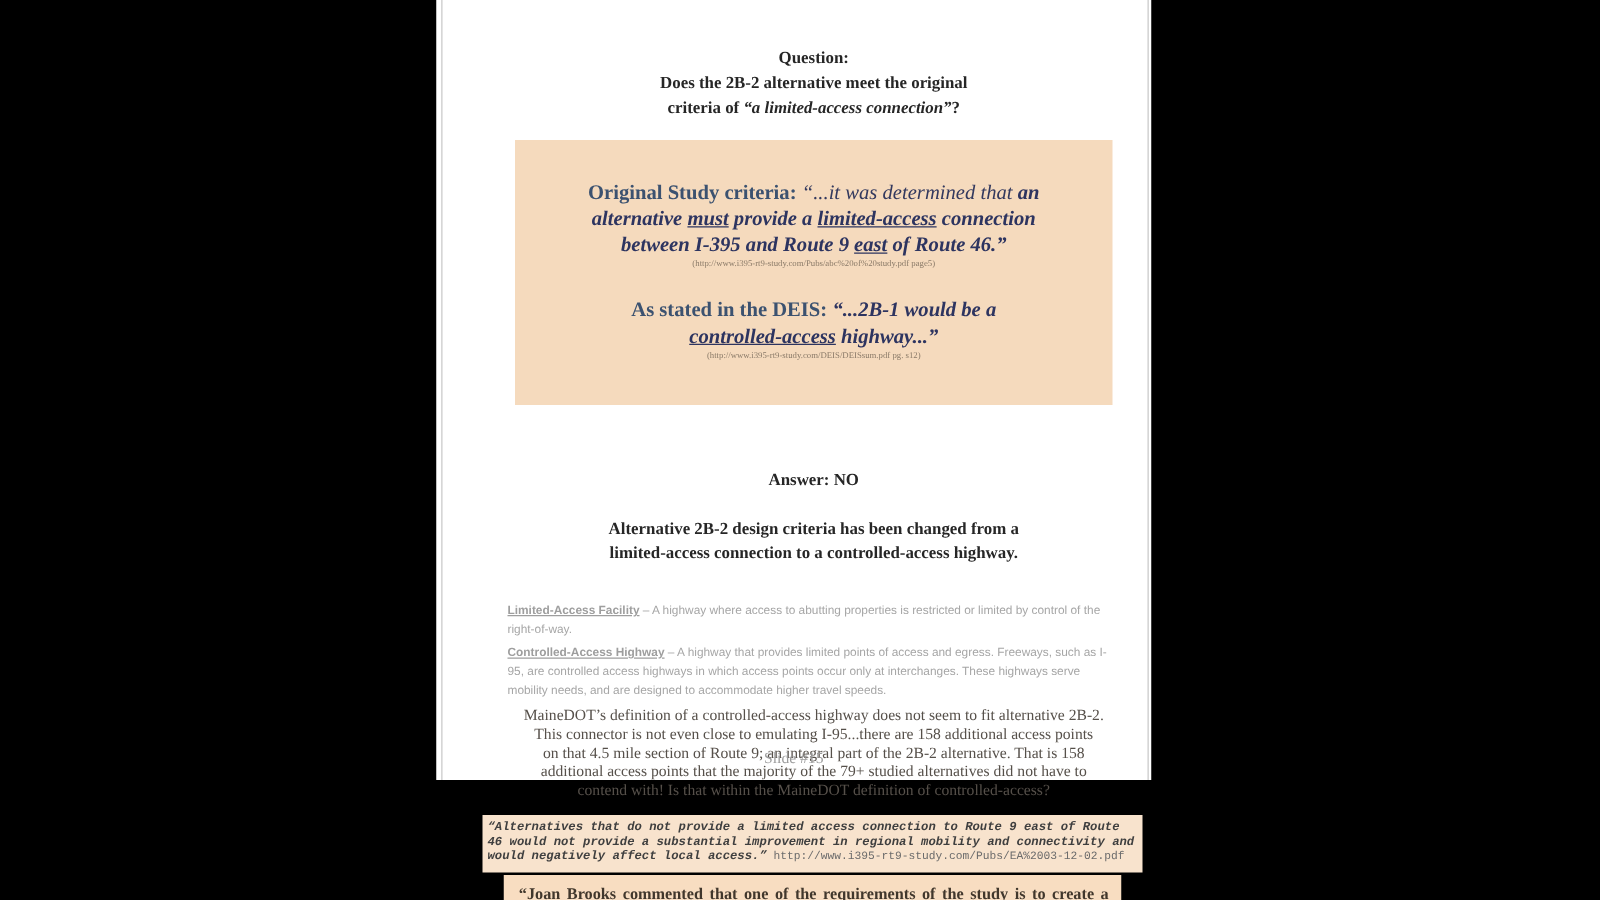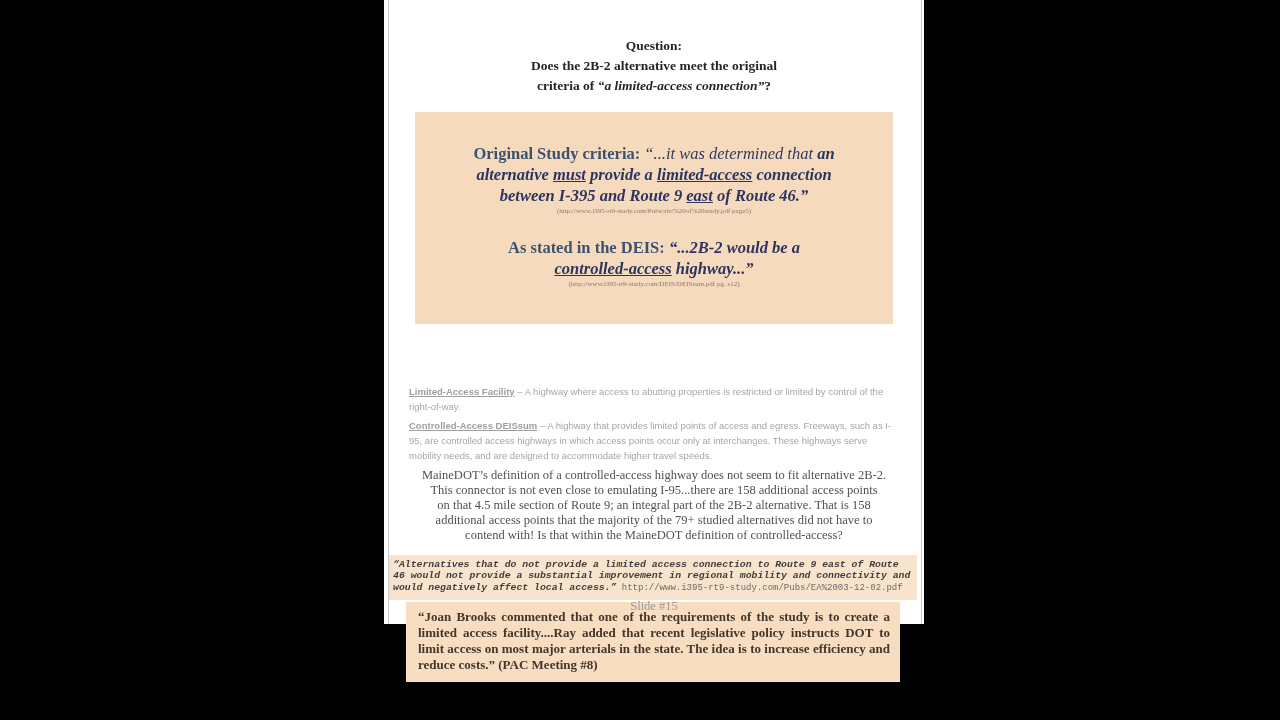--- a/index.html
+++ b/index.html
@@ -5,23 +5,24 @@
   html,body{margin:0;padding:0;}
   body{
     width:1280px;height:720px;
     background:#000;
     position:relative;
     overflow:hidden;
     font-family:"Liberation Serif", serif;
   }
   .slide{
     position:absolute;
-    left:384px; top:0;
+    left:349px; top:0;
     width:540px; height:624px;
     background:#fff;
+    padding-left:32px;
   }
   .slide::before, .slide::after{
     content:"";
     position:absolute; top:0; bottom:0; width:1px;
     background:#c9c9c9;
   }
   .slide::before{left:4px;}
   .slide::after{right:2px;}
 
   
@@ -146,31 +147,34 @@
     <div>Question:</div>
     <div>Does the 2B-2 alternative meet the original</div>
     <div><span>criteria of </span><span class="qi">“a limited-access connection”</span><span>?</span></div>
   </div>
 
   <div class="criteria-box">
     <span><span>Original Study criteria: </span><span class="q">“...it was determined that </span><span class="qb">an
 alternative </span><span class="qbu">must</span><span class="qb"> provide a </span><span class="qbu">limited-access</span><span class="qb"> connection
 between I-395 and Route 9 </span><span class="qbu">east</span><span class="qb"> of Route 46.”</span></span>
     <span class="src">(http://www.i395-rt9-study.com/Pubs/abc%20of%20study.pdf page5)</span>
-    <span><span>As stated in the DEIS: </span><span class="qb">“...2B-2 would be a
+    <span><span>As stated in the DEIS: </span><span class="qb">“...2B-1 would be a
 </span><span class="qbu">controlled-access</span><span class="qb"> highway...”</span></span>
     <span class="src">(http://www.i395-rt9-study.com/DEIS/DEISsum.pdf pg. s12)</span>
   </div>
 
   <div class="answer">
+    <div>Answer: NO</div>
+    <div>Alternative 2B-2 design criteria has been changed from a
+limited-access connection to a controlled-access highway.</div>
   </div>
 
   <div class="definitions">
     <div class="def"><span class="bu">Limited-Access Facility</span><span> – A highway where access to abutting properties is restricted or limited by control of the right-of-way.</span></div>
-    <div class="def"><span class="bu">Controlled-Access DEISsum</span><span> – A highway that provides limited points of access and egress. Freeways, such as I-95, are controlled access highways in which access points occur only at interchanges. These highways serve mobility needs, and are designed to accommodate higher travel speeds.</span></div>
+    <div class="def"><span class="bu">Controlled-Access Highway</span><span> – A highway that provides limited points of access and egress. Freeways, such as I-95, are controlled access highways in which access points occur only at interchanges. These highways serve mobility needs, and are designed to accommodate higher travel speeds.</span></div>
   </div>
 
   <div class="commentary">MaineDOT’s definition of a controlled-access highway does not seem to fit alternative 2B-2.
 This connector is not even close to emulating I-95...there are 158 additional access points
 on that 4.5 mile section of Route 9; an integral part of the 2B-2 alternative. That is 158
 additional access points that the majority of the 79+ studied alternatives did not have to
 contend with! Is that within the MaineDOT definition of controlled-access?</div>
 
   <div class="quote-strip"><span>“Alternatives that do not provide a limited access connection to Route 9 east of Route 46 would not provide a substantial improvement in regional mobility and connectivity and would negatively affect local access.”</span><span class="plain">    http://www.i395-rt9-study.com/Pubs/EA%2003-12-02.pdf</span></div>
 

